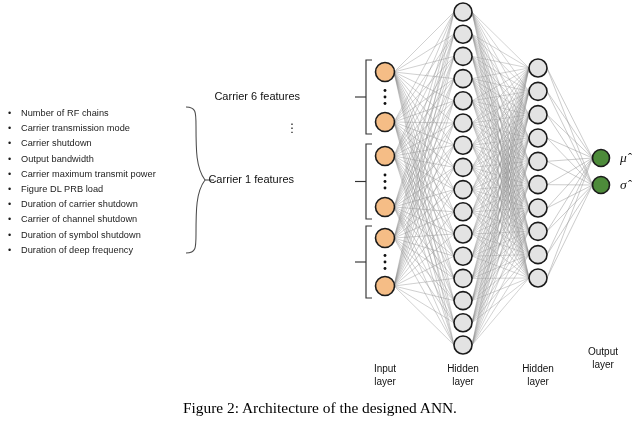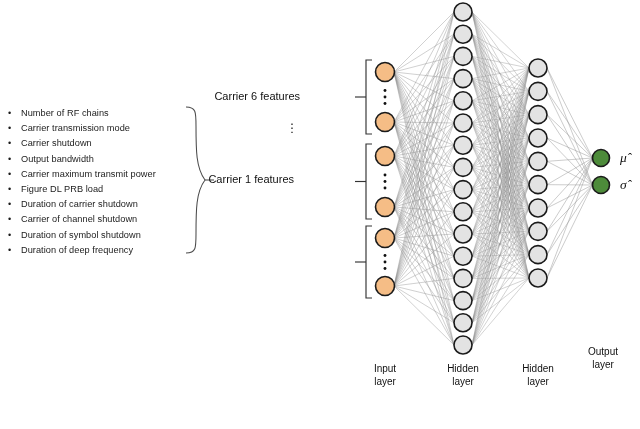--- a/index.html
+++ b/index.html
@@ -456,14 +456,15 @@
     <div>layer</div>
   </div>
   <div class="layer-label" id="layer-label-output">
     <div>Output</div>
     <div>layer</div>
   </div>
 
   <div class="out-label" id="out-label-mu">μ̂</div>
   <div class="out-label" id="out-label-sigma">σ̂</div>
 
+  <div id="caption">Figure 2: Architecture of the designed ANN.</div>
 
 </div>
 
 </body></html>

